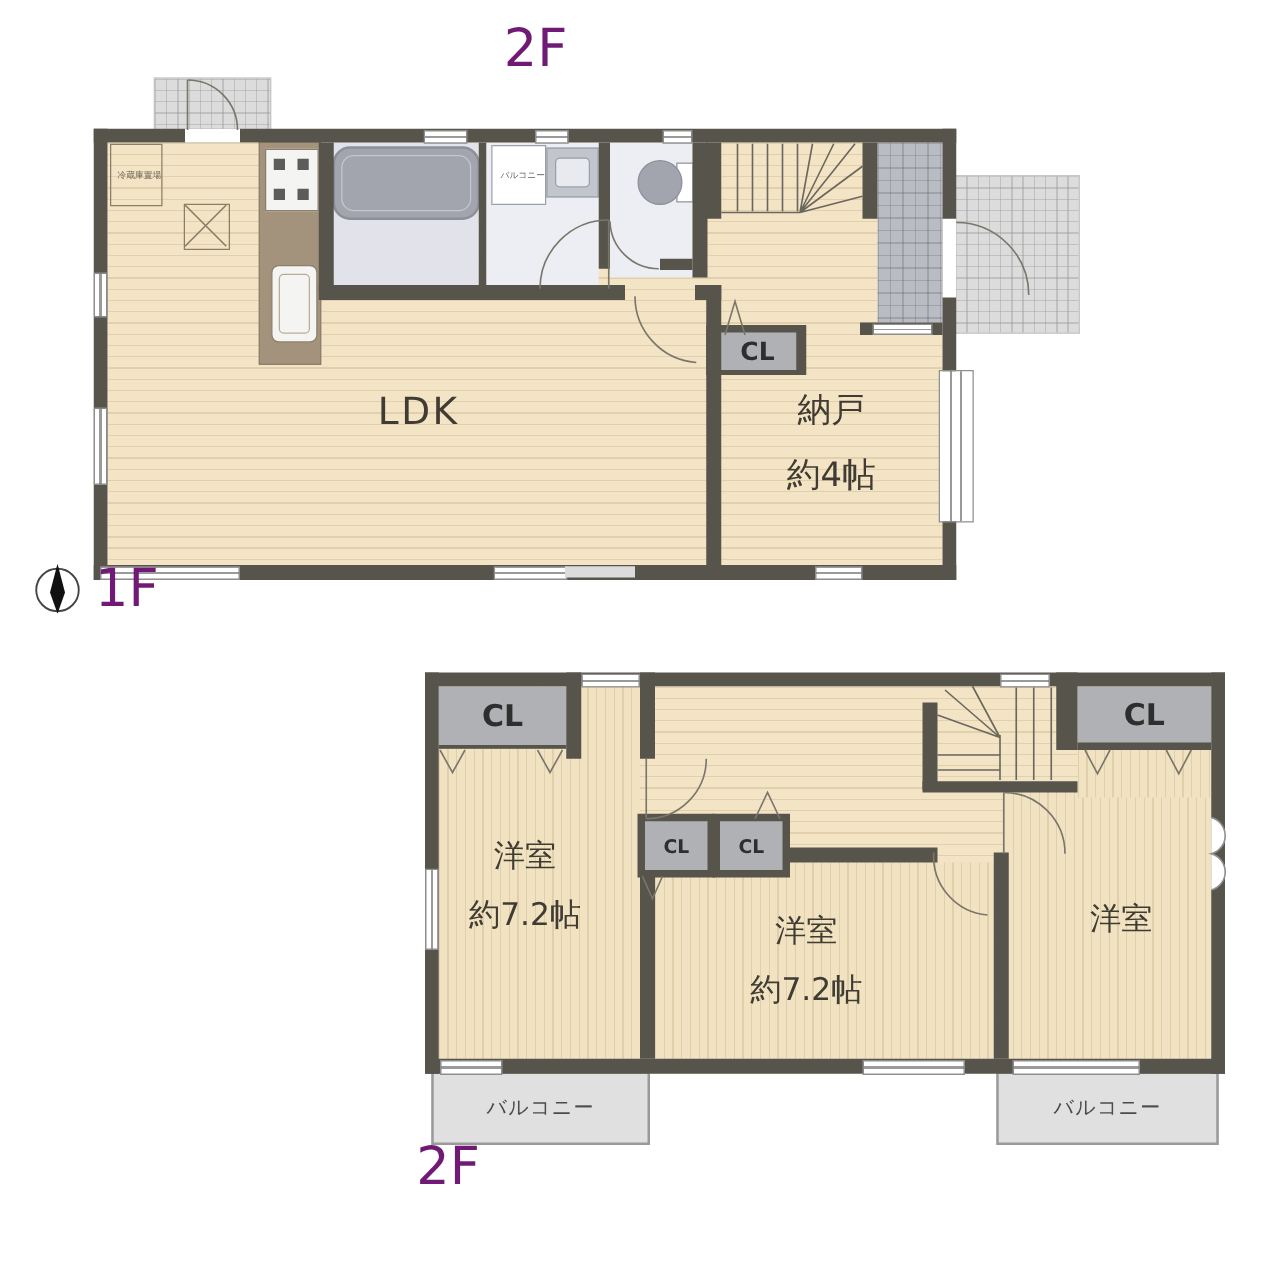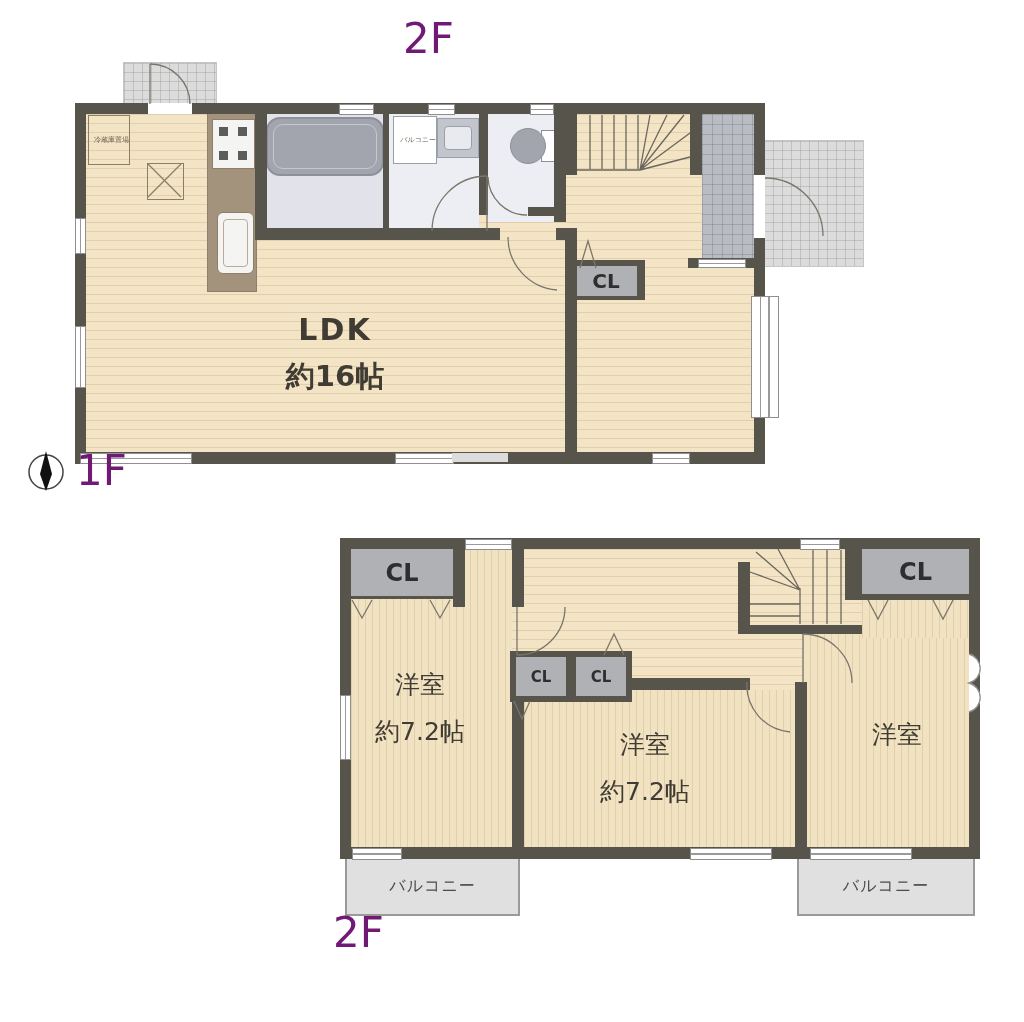--- a/index.html
+++ b/index.html
@@ -108,23 +108,26 @@
   <div class="winh" style="left:80px;top:453px;width:110px;height:9px;"></div>
   <div class="winh" style="left:395px;top:453px;width:57px;height:9px;"></div>
   <div class="open" style="left:452px;top:453px;width:56px;height:9px;background:#dcdcdc;"></div>
   <div class="winh" style="left:652px;top:453px;width:36px;height:9px;"></div>
   <div class="open" style="left:754px;top:175px;width:11px;height:63px;"></div>
   <div class="winh" style="left:698px;top:259px;width:46px;height:7px;"></div>
   <div style="position:absolute;z-index:4;left:751px;top:296px;width:26px;height:120px;background:
        linear-gradient(to right,#fff 0 30%,#999 30% 36%,#fff 36% 62%,#999 62% 68%,#fff 68% 100%);
        border:1px solid #8f8f8f;"></div>
 
-  <div class="lbl" style="left:240px;top:312px;width:190px;font-weight:bold;">
+  <div class="lbl" style="left:240px;top:312px;width:190px;">
     <div style="font-size:30px;letter-spacing:2px;">LDK</div>
-    <div style="font-size:29px;margin-top:10px;">約16帖</div>
+  </div>
+  <div class="lbl" style="left:585px;top:310px;width:160px;">
+    <div style="font-size:27px;">納戸</div>
+    <div style="font-size:27px;margin-top:16px;">約4帖</div>
   </div>
 
   <div class="title" style="left:403px;top:14px;">2F</div>
   <div class="title" style="left:76px;top:446px;">1F</div>
   <div class="title" style="left:333px;top:908px;">2F</div>
 
   <div class="balc" style="left:345px;top:857px;width:171px;height:55px;">
     <span>バルコニー</span>
   </div>
   <div class="balc" style="left:797px;top:857px;width:174px;height:55px;">

